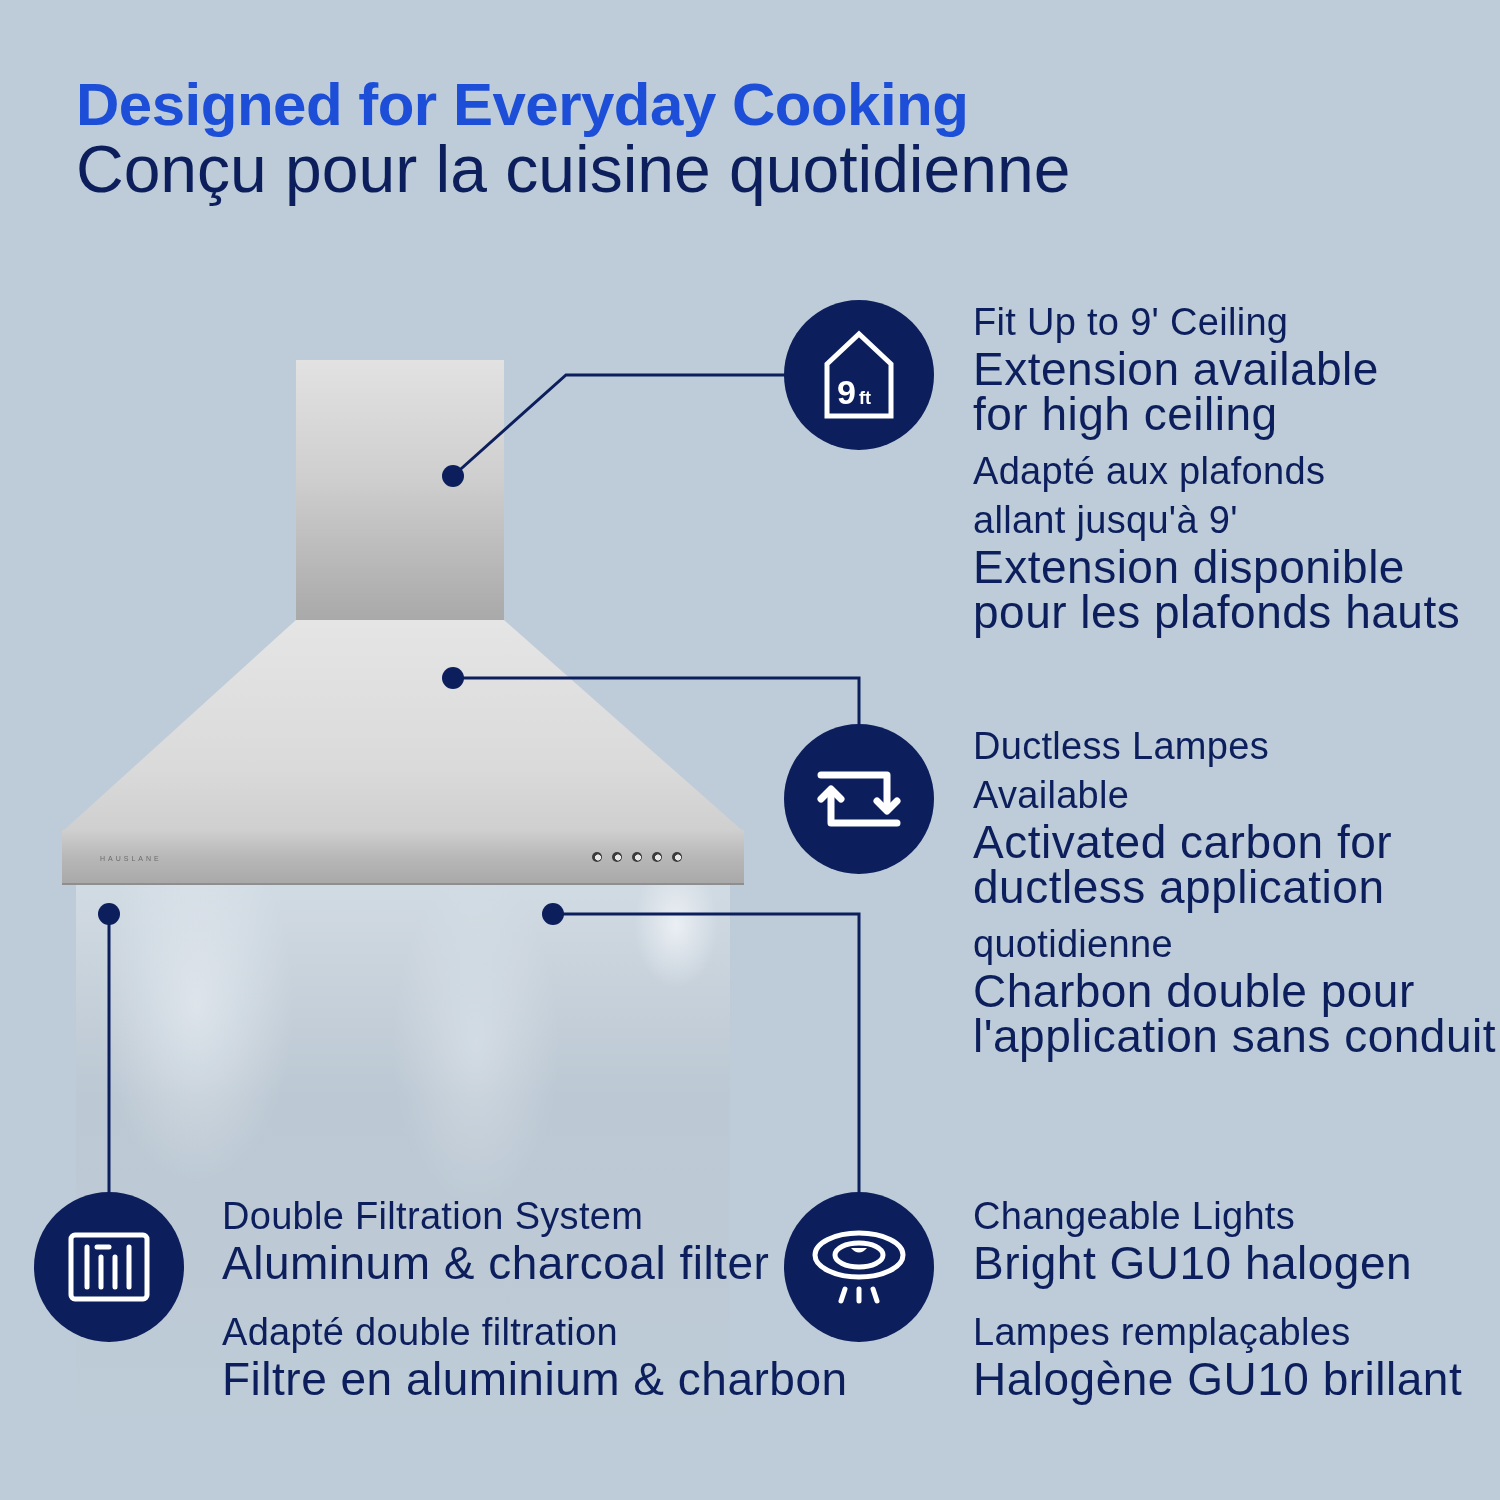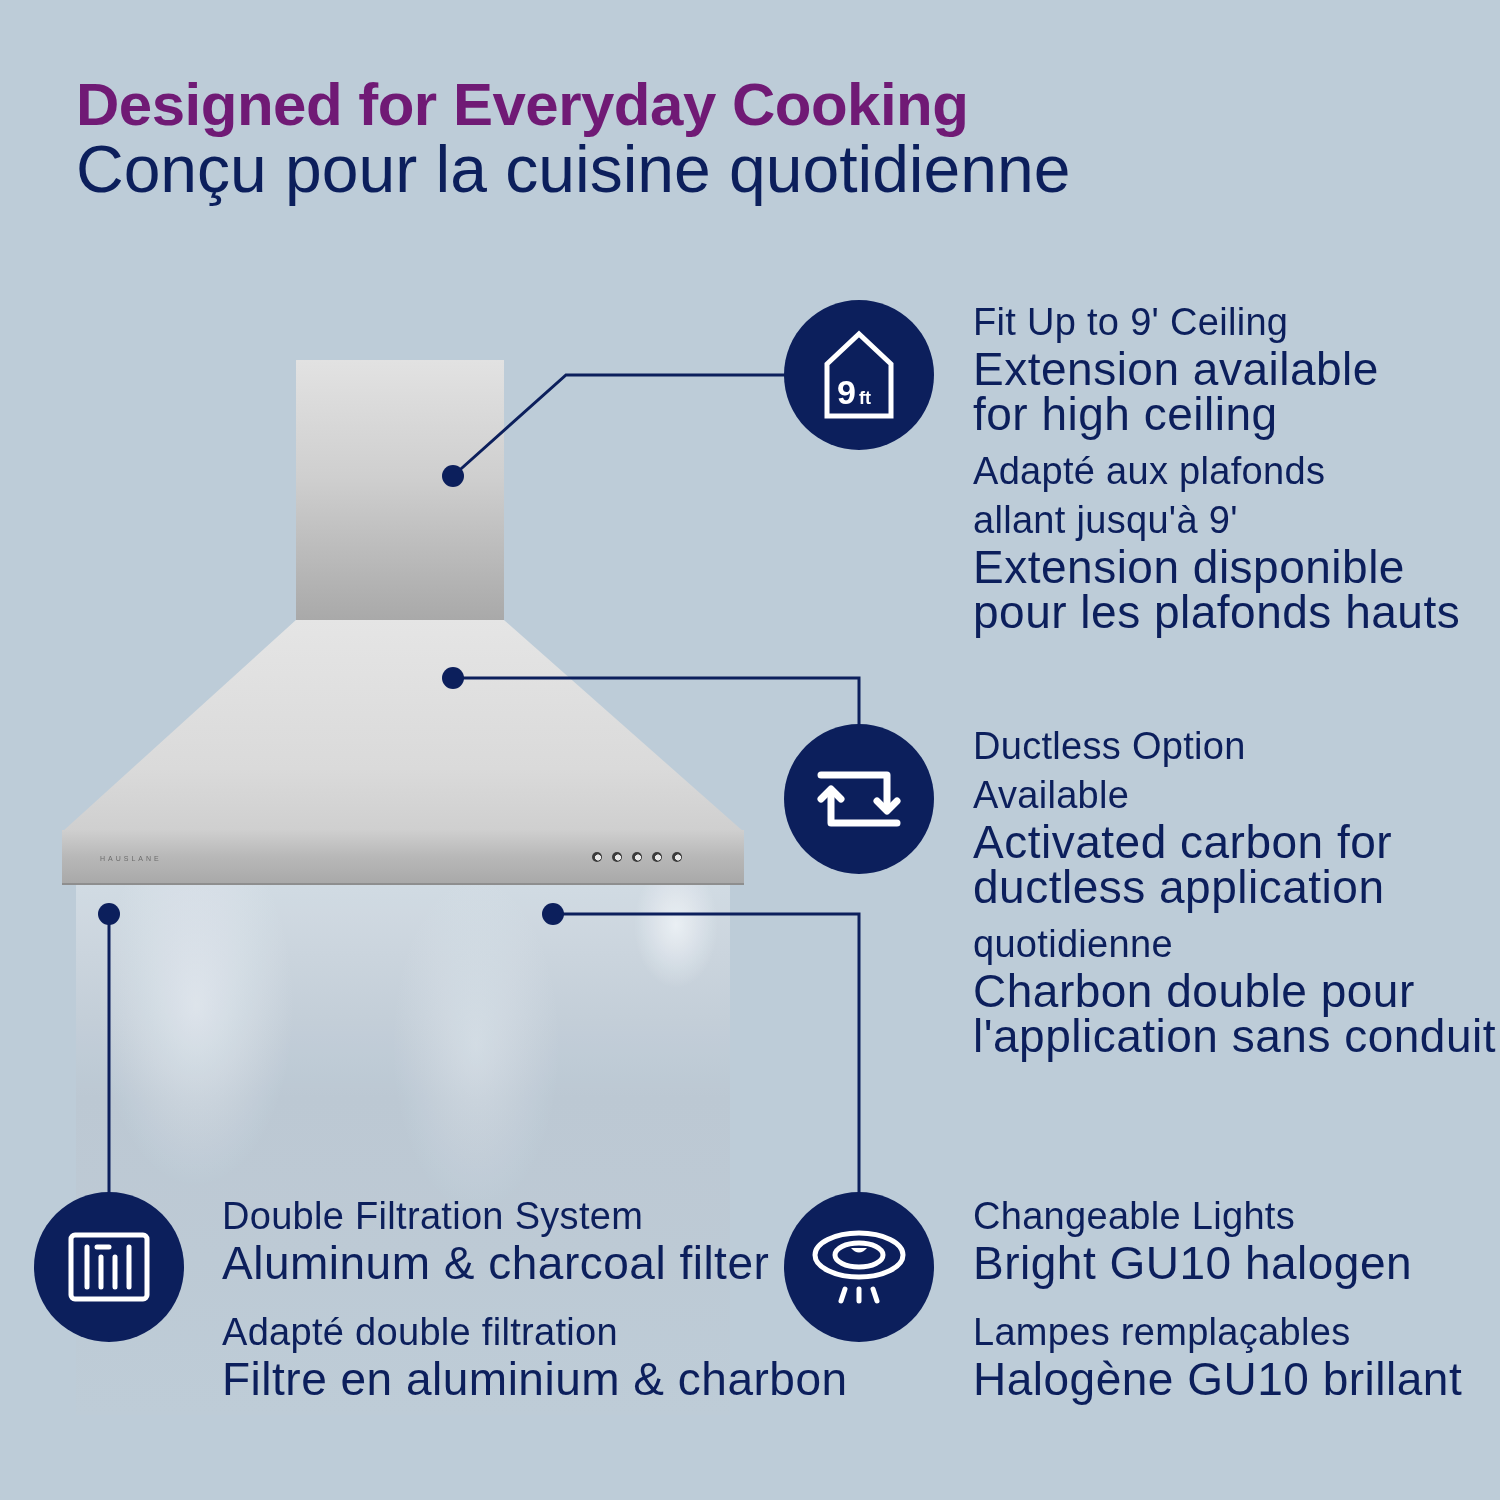--- a/index.html
+++ b/index.html
@@ -9,21 +9,21 @@
       font-family: "Liberation Sans", "DejaVu Sans", sans-serif;
       color: #0c1f5c;
       position: relative;
     }
     .abs { position: absolute; }
 
     
     .title-en {
       left: 76px; top: 70px;
       font-size: 60px; font-weight: 700; letter-spacing: -0.5px;
-      color: #701a75; white-space: nowrap; line-height: 70px;
+      color: #1d4ed8; white-space: nowrap; line-height: 70px;
     }
     .title-fr {
       left: 76px; top: 136px;
       font-size: 66px; font-weight: 400; letter-spacing: 0px;
       color: #0c1f5c; white-space: nowrap; line-height: 66px;
     }
 
     
     .chimney {
       left: 296px; top: 360px; width: 208px; height: 260px;
@@ -129,21 +129,21 @@
 
 <div class="abs icon-circle" style="left:784px;top:724px;">
   <svg width="100" height="60" viewBox="0 0 100 60">
     <polyline points="12,6 78,6 78,40" fill="none" stroke="#fff" stroke-width="7" stroke-linecap="round" stroke-linejoin="round"></polyline>
     <polyline points="68,32 78,42 88,32" fill="none" stroke="#fff" stroke-width="7" stroke-linecap="round" stroke-linejoin="round"></polyline>
     <polyline points="88,54 22,54 22,22" fill="none" stroke="#fff" stroke-width="7" stroke-linecap="round" stroke-linejoin="round"></polyline>
     <polyline points="12,30 22,20 32,30" fill="none" stroke="#fff" stroke-width="7" stroke-linecap="round" stroke-linejoin="round"></polyline>
   </svg>
 </div>
 <div class="abs feat" style="left:973px;top:722px;">
-  <div class="h">Ductless Option</div>
+  <div class="h">Ductless Lampes</div>
   <div class="h">Available</div>
   <div class="p">Activated carbon for</div>
   <div class="p">ductless application</div>
   <div class="gap"></div>
   <div class="h">quotidienne</div>
   <div class="p">Charbon double pour</div>
   <div class="p">l'application sans conduit</div>
 </div>
 
 <div class="abs icon-circle" style="left:34px;top:1192px;">

